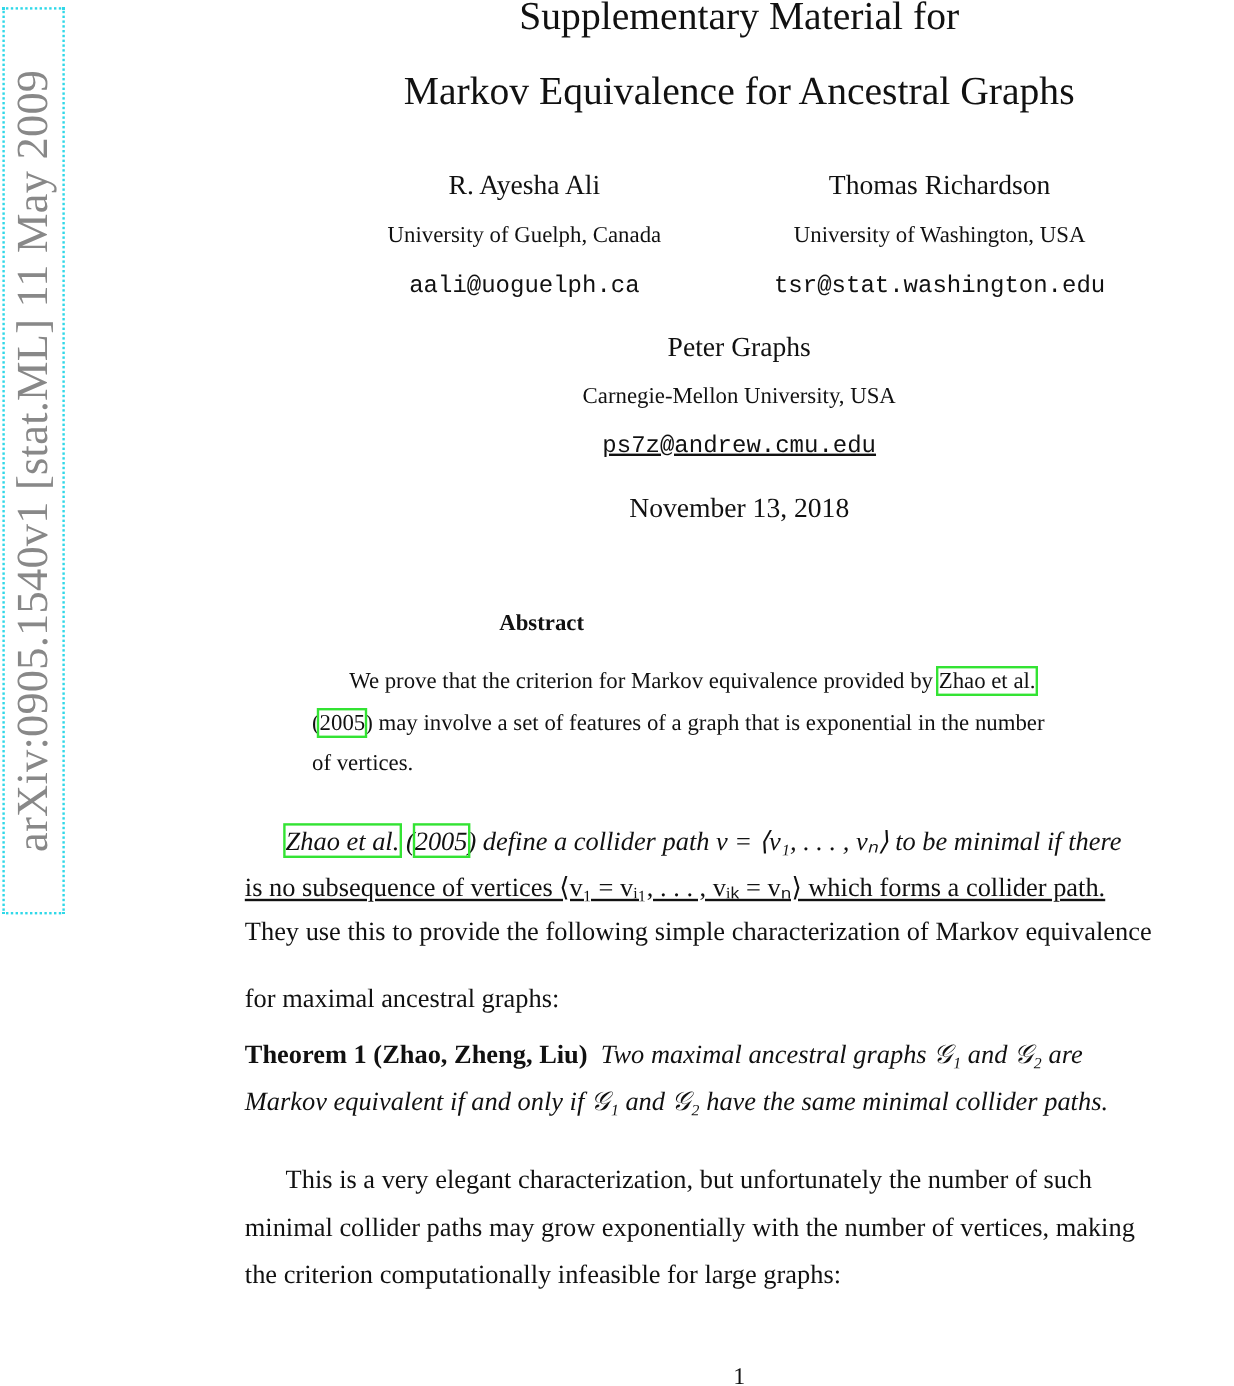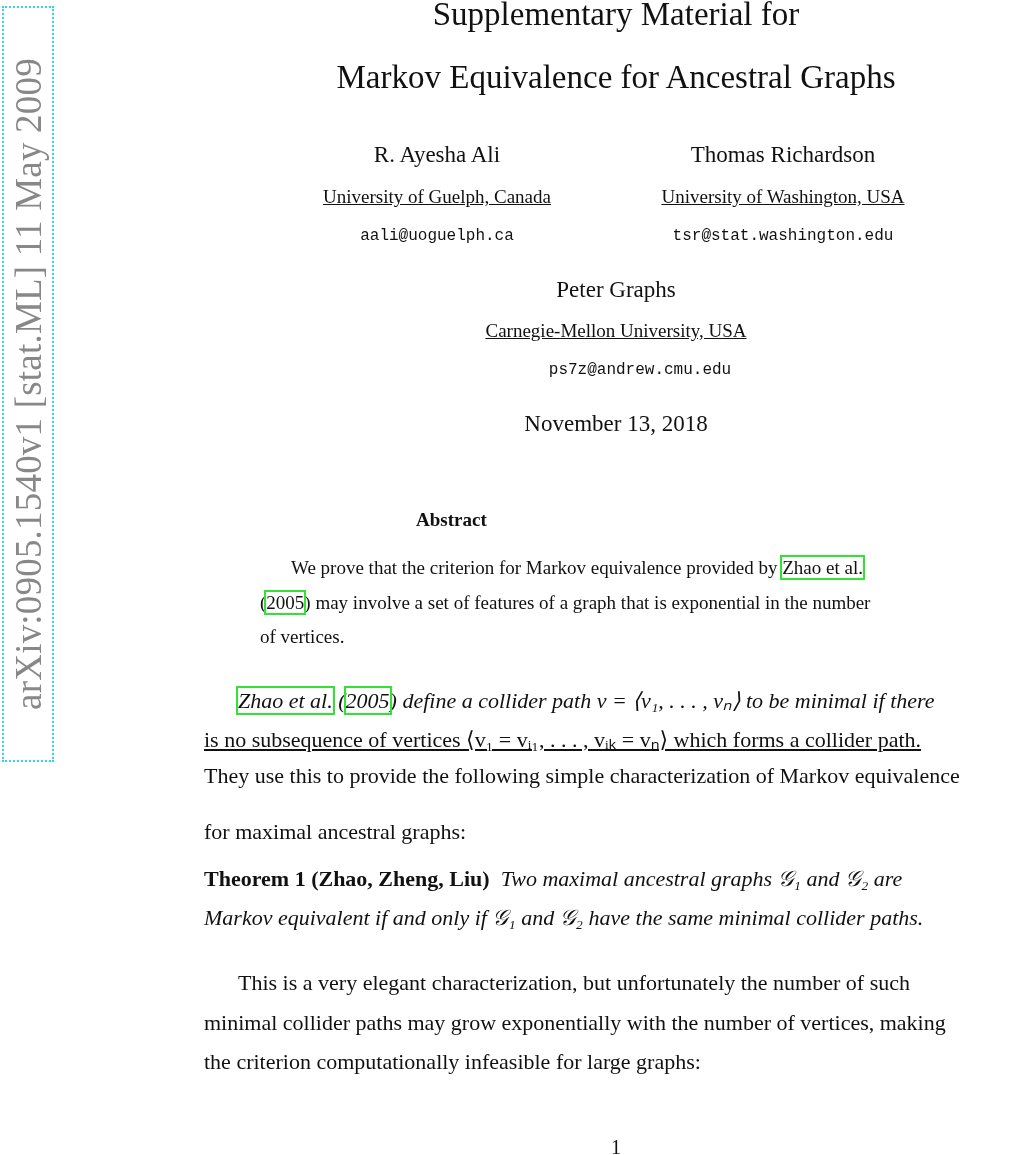--- a/index.html
+++ b/index.html
@@ -13,22 +13,22 @@
     }
     .sidebar-text {
       position: absolute; left: 50%; top: 50%;
       transform: translate(-50%, -50%) rotate(-90deg);
       white-space: nowrap; font-family: "Liberation Serif", serif;
       font-size: 37px; color: #888; letter-spacing: 0.2px;
     }
     .center { position: absolute; left: 204px; width: 824px; text-align: center; }
     .title { font-family: "Liberation Serif", serif; font-size: 33px; color: #111; }
     .author { font-family: "Liberation Serif", serif; font-size: 23px; position: absolute; text-align: center; }
-    .affil { font-family: "Liberation Serif", serif; font-size: 19px; position: absolute; text-align: center; text-decoration: underline; }
-    .email { font-family: "Liberation Mono", monospace; font-size: 16px; position: absolute; text-align: center; }
+    .affil { font-family: "Liberation Serif", serif; font-size: 19px; position: absolute; text-align: center; }
+    .email { font-family: "Liberation Mono", monospace; font-size: 20px; position: absolute; text-align: center; }
     .abs-head { font-family: "Liberation Serif", serif; font-weight: bold; font-size: 19px; position: absolute; }
     .abs-line, .body-line {
       position: absolute; font-family: "Liberation Serif", serif; white-space: nowrap;
     }
     .abs-line { font-size: 19px; }
     .body-line { font-size: 22px; }
     .link {
       outline: 2px solid #33e333; outline-offset: 0px;
     }
     .thm-head { font-weight: bold; }
@@ -48,21 +48,21 @@
 <div class="author" style="left:297px;width:280px;top:142px;">R. Ayesha Ali</div>
 <div class="affil" style="left:297px;width:280px;top:186px;">University of Guelph, Canada</div>
 <div class="email" style="left:297px;width:280px;top:227px;">aali@uoguelph.ca</div>
 
 <div class="author" style="left:633px;width:300px;top:142px;">Thomas Richardson</div>
 <div class="affil" style="left:633px;width:300px;top:186px;">University of Washington, USA</div>
 <div class="email" style="left:613px;width:340px;top:227px;">tsr@stat.washington.edu</div>
 
 <div class="author" style="left:416px;width:400px;top:277px;">Peter Graphs</div>
 <div class="affil" style="left:416px;width:400px;top:320px;">Carnegie-Mellon University, USA</div>
-<div class="email" style="left:440px;width:400px;top:361px;">ps7z@andrew.cmu.edu</div>
+<div class="email" style="left:416px;width:400px;top:361px;text-decoration:underline;">ps7z@andrew.cmu.edu</div>
 
 <div class="author" style="left:416px;width:400px;top:411px;">November 13, 2018</div>
 
 <div class="abs-head" style="left:416px;width:400px;top:509px;text-align:left;">Abstract</div>
 
 <div class="abs-line" style="left:291px;top:557px;">
   <span>We prove that the criterion for Markov equivalence provided by </span><span class="link">Zhao et al.</span>
 </div>
 <div class="abs-line" style="left:260px;top:592px;">
   <span>(</span><span class="link">2005</span><span>) may involve a set of features of a graph that is exponential in the number</span>

